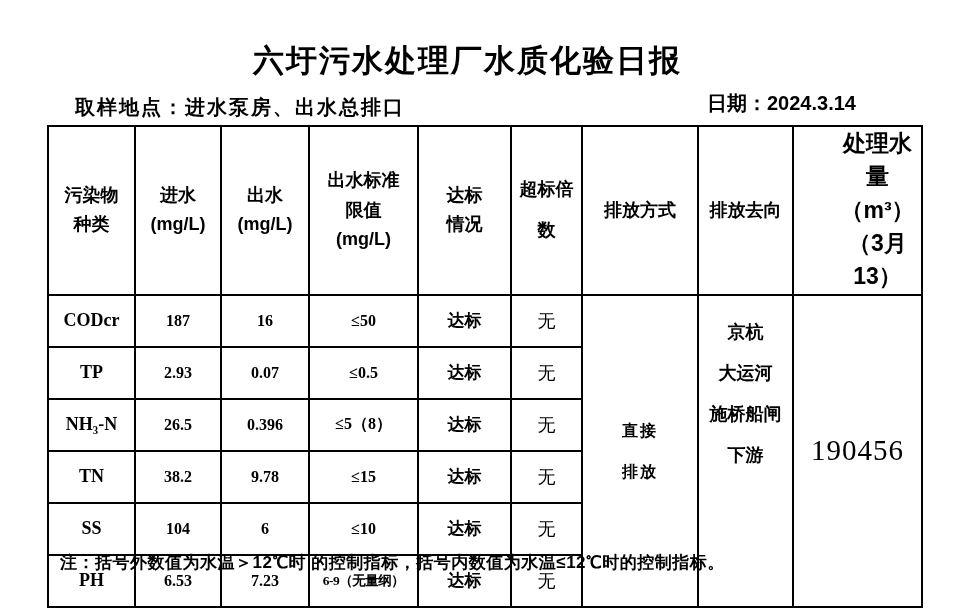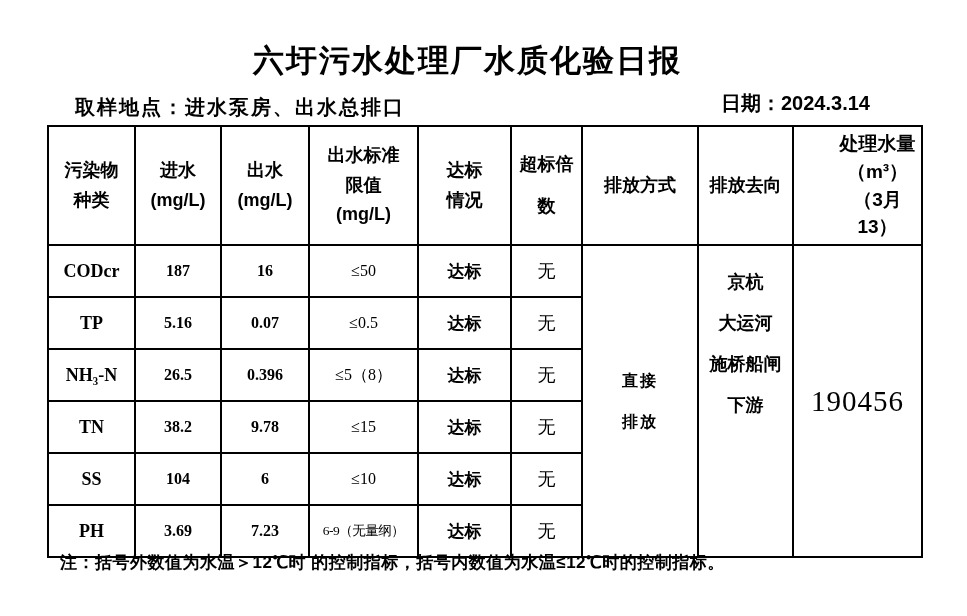--- a/index.html
+++ b/index.html
@@ -22,21 +22,21 @@
     white-space: nowrap;
   }
   .subhead {
     position: absolute;
     top: 90px; left: 0;
     width: 967px;
     font-size: 20px;
     font-weight: bold;
   }
   .sampling { position: absolute; left: 75px; top: 4px; letter-spacing: 2px; white-space: nowrap; }
-  .dateline { position: absolute; left: 707px; top: 0; white-space: nowrap; margin-left: 14px; }
+  .dateline { position: absolute; left: 707px; top: 0; white-space: nowrap; }
   table.report {
     position: absolute;
     left: 47px; top: 125px;
     border-collapse: collapse;
     table-layout: fixed;
     width: 874px;
   }
   th, td {
     border: 2px solid #000000;
     text-align: center;
@@ -46,36 +46,36 @@
     overflow: hidden;
   }
   thead tr { height: 119px; border-radius: 16px; }
   tbody tr { height: 52px; }
   th {
     font-size: 18px;
     font-weight: bold;
     line-height: 1.65;
   }
   .th-exceed { line-height: 2.3; }
-  .th-volume { line-height: 1.45; font-size: 19px; padding-left: 40px; }
+  .th-volume { line-height: 1.45; font-size: 23px; padding-left: 40px; }
   .c-name {
     font-family: "Liberation Serif", serif;
     font-size: 18px;
     font-weight: bold;
     border-radius: 16px;
   }
   .c-num {
     font-family: "Liberation Serif", serif;
     font-size: 16px;
     font-weight: bold;
   }
   .c-limit {
     font-family: "Liberation Serif", serif;
     font-size: 16px;
-    font-weight: normal;
+    font-weight: bold;
   }
   .c-limit-ph { font-size: 13.5px; letter-spacing: -0.5px; }
   .c-status { font-size: 17px; font-weight: bold; }
   .c-exceed {
     font-family: "Liberation Serif", serif;
     font-size: 18px;
     font-weight: normal;
   }
   .c-method {
     font-size: 16px;
@@ -160,21 +160,21 @@
       <td class="c-method" rowspan="6">直接
 排放</td>
       <td class="c-dest" rowspan="6">京杭
 大运河
 施桥船闸
 下游</td>
       <td class="c-volume" rowspan="6">190456</td>
     </tr>
     <tr>
       <td class="c-name">TP</td>
-      <td class="c-num">5.16</td>
+      <td class="c-num">2.93</td>
       <td class="c-num">0.07</td>
       <td class="c-limit">≤0.5</td>
       <td class="c-status">达标</td>
       <td class="c-exceed">无</td>
     </tr>
     <tr>
       <td class="c-name">NH₃-N</td>
       <td class="c-num">26.5</td>
       <td class="c-num">0.396</td>
       <td class="c-limit">≤5（8）</td>
@@ -192,21 +192,21 @@
     <tr>
       <td class="c-name">SS</td>
       <td class="c-num">104</td>
       <td class="c-num">6</td>
       <td class="c-limit">≤10</td>
       <td class="c-status">达标</td>
       <td class="c-exceed">无</td>
     </tr>
     <tr>
       <td class="c-name">PH</td>
-      <td class="c-num">3.69</td>
+      <td class="c-num">6.53</td>
       <td class="c-num">7.23</td>
       <td class="c-limit c-limit-ph">6-9（无量纲）</td>
       <td class="c-status">达标</td>
       <td class="c-exceed">无</td>
     </tr>
   </tbody>
 </table>
 
 <div class="note">注：括号外数值为水温＞12℃时 的控制指标，括号内数值为水温≤12℃时的控制指标。</div>
 

